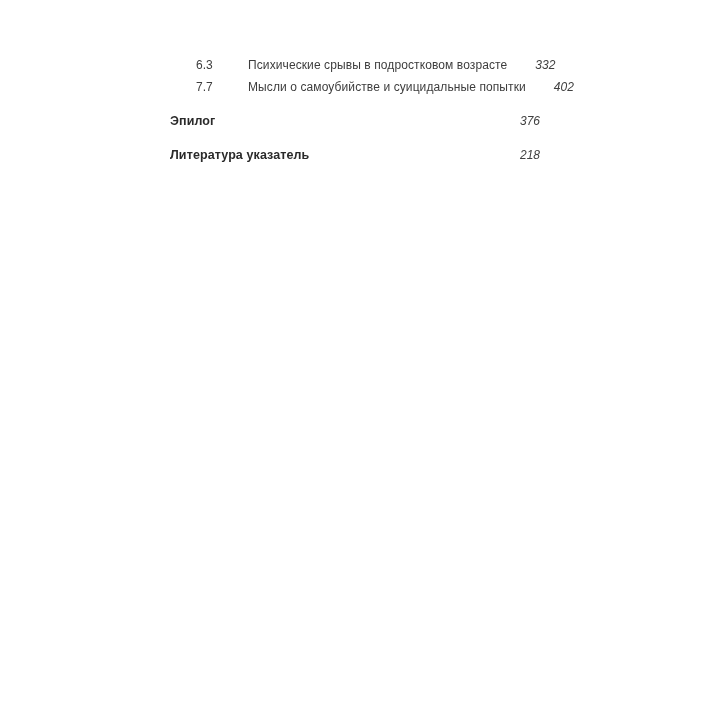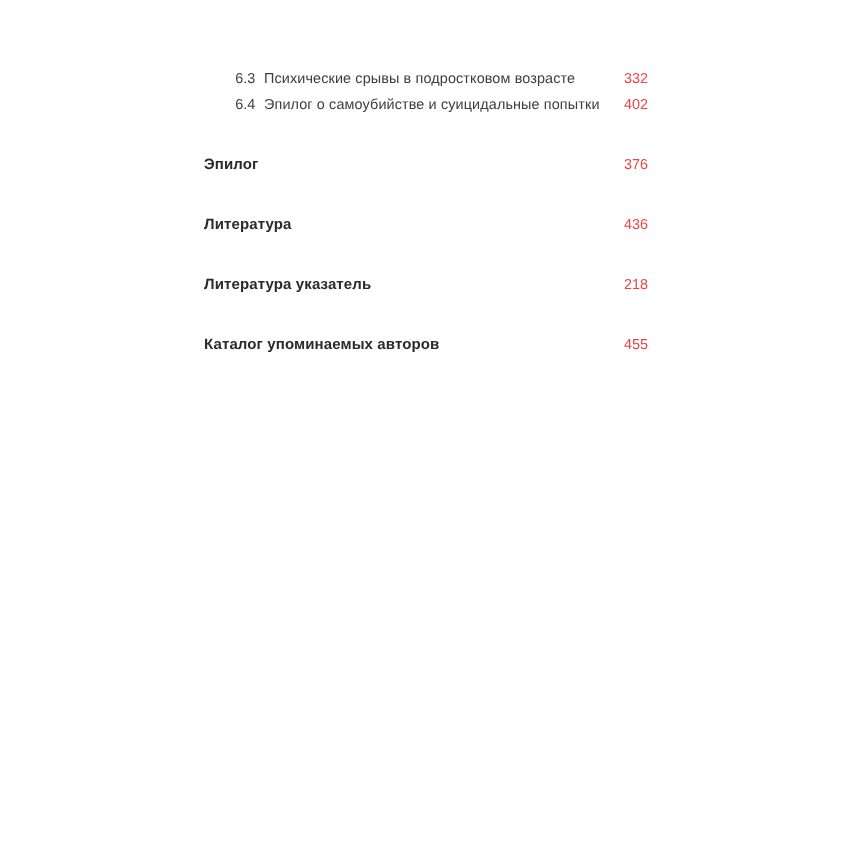--- a/index.html
+++ b/index.html
@@ -25,83 +25,77 @@
     display: flex;
     align-items: baseline;
   }
   .row.sub {
     padding-left: 26px;
     height: 22px;
     line-height: 22px;
     font-size: 12px;
     font-weight: 400;
     color: #3d3d3d;
+    gap: 28px;
   }
   .row.sub .num {
     width: 24px;
     flex: 0 0 24px;
     color: #3d3d3d;
   }
   .row.sub .title {
     flex: 1 1 auto;
     letter-spacing: 0.1px;
     white-space: nowrap;
   }
   .row.section {
-    margin-top: 28px;
+    margin-top: 12px;
     height: 22px;
     line-height: 22px;
     font-size: 12.5px;
     font-weight: 700;
     color: #2a2a2a;
   }
   .row.section:first-of-type {
     margin-top: 12px;
   }
   .row.section .title {
     flex: 1 1 auto;
     letter-spacing: 0.1px;
     white-space: nowrap;
   }
   .page-num {
     margin-left: auto;
     text-align: center;
     font-weight: 400;
     font-size: 12px;
-    color: #ef4444;
+    color: #404040;
+    font-style: italic;
   }
 </style>
 </head>
 <body>
 
 <div class="page">
   <div class="toc">
 
     <div class="row sub">
       <span class="num">6.3</span>
       <span class="title">Психические срывы в подростковом возрасте</span>
       <span class="page-num">332</span>
     </div>
     <div class="row sub">
-      <span class="num">6.4</span>
-      <span class="title">Эпилог о самоубийстве и суицидальные попытки</span>
+      <span class="num">7.7</span>
+      <span class="title">Мысли о самоубийстве и суицидальные попытки</span>
       <span class="page-num">402</span>
     </div>
 
     <div class="row section">
       <span class="title">Эпилог</span>
       <span class="page-num">376</span>
     </div>
     <div class="row section">
-      <span class="title">Литература</span>
-      <span class="page-num">436</span>
-    </div>
-    <div class="row section">
       <span class="title">Литература указатель</span>
       <span class="page-num">218</span>
-    </div>
-    <div class="row section">
-      <span class="title">Каталог упоминаемых авторов</span>
-      <span class="page-num">455</span>
     </div>
 
   </div>
 </div>
 
 </body></html>

